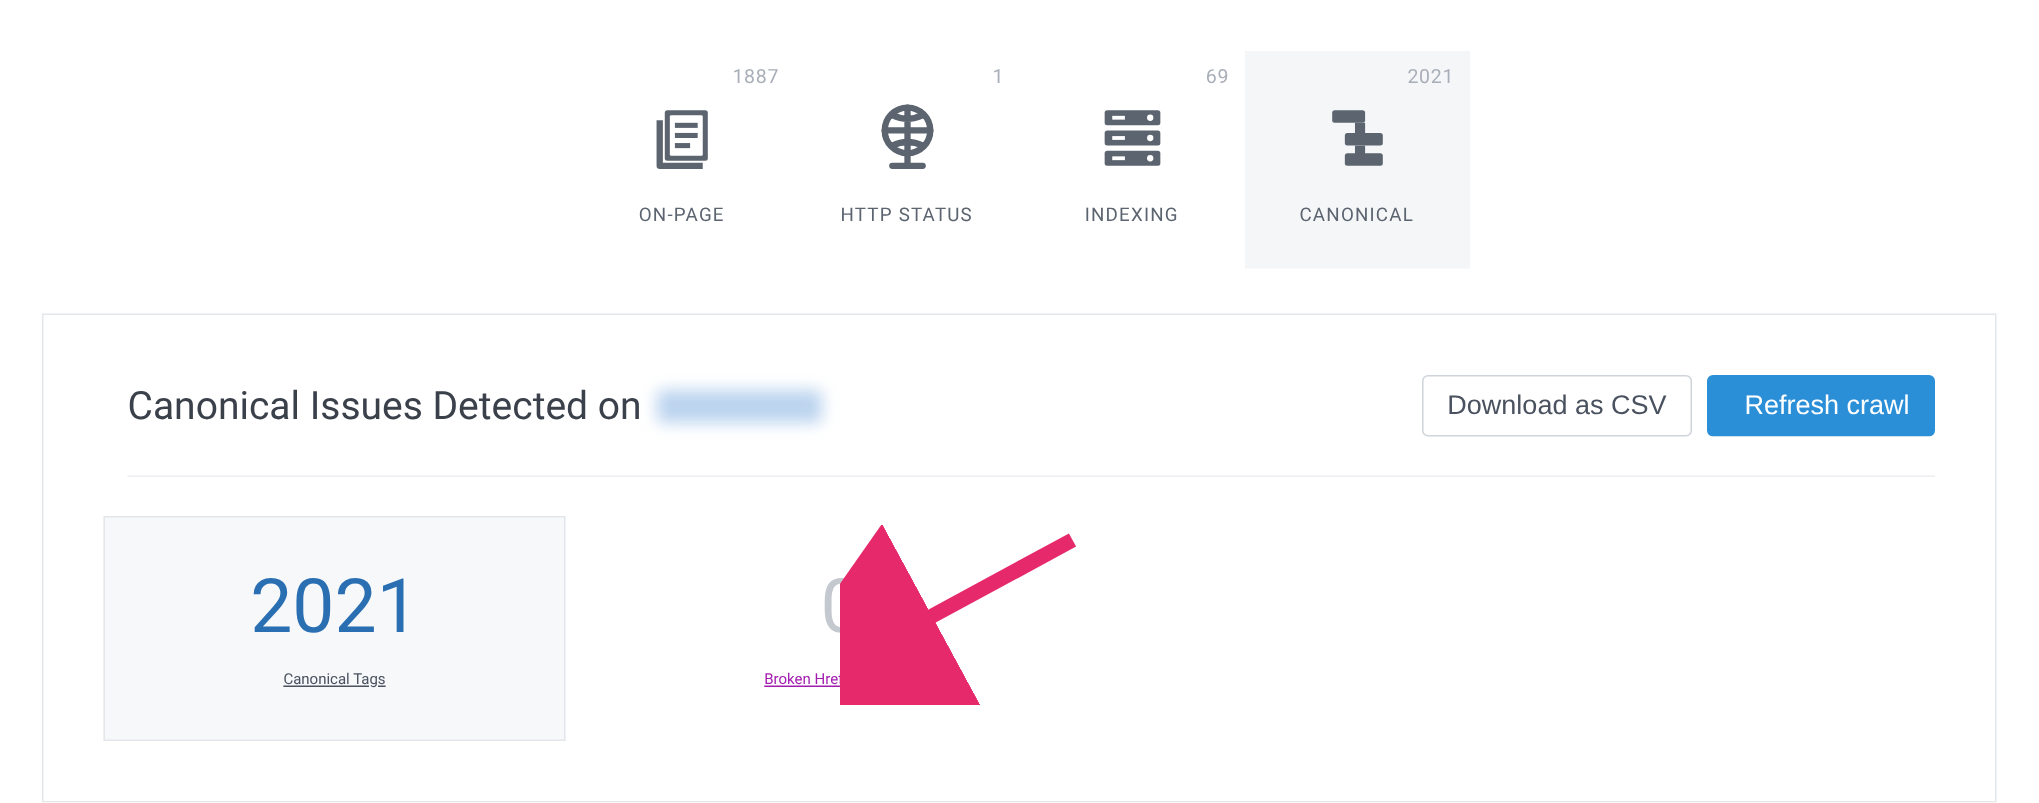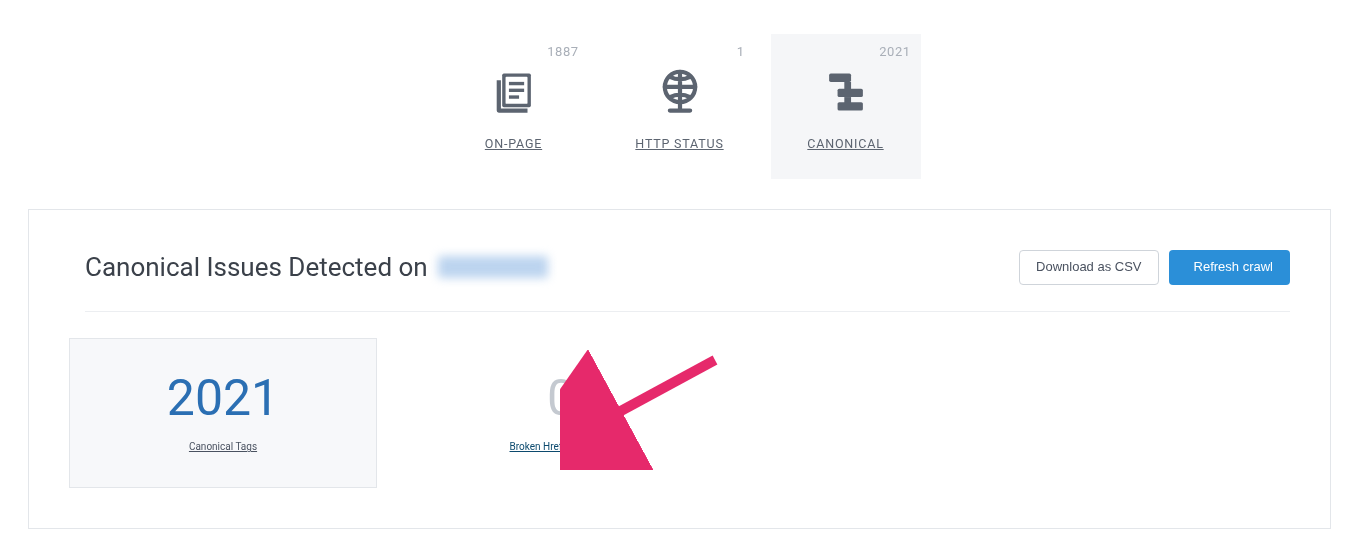--- a/index.html
+++ b/index.html
@@ -10,21 +10,21 @@
     width: 1359px;
     height: 535px;
     overflow: hidden;
     position: relative;
   }
 
   
   .tabs {
     display: flex;
     justify-content: center;
-    gap: 16px;
+    gap: 0;
     padding-top: 34px;
   }
   .tab {
     position: relative;
     width: 150px;
     height: 145px;
     display: flex;
     flex-direction: column;
     align-items: center;
     justify-content: center;
@@ -47,21 +47,20 @@
     display: flex;
     align-items: center;
     justify-content: center;
   }
   .tab .icon-wrap svg { width: 54px; height: 54px; }
   .tab .tab-label {
     margin-top: 14px;
     font-size: 12.5px;
     letter-spacing: 0.8px;
     color: #5c6470;
-    text-decoration: underline;
   }
 
   
   .panel {
     margin: 30px 28px 0 28px;
     border: 1px solid #e3e6ea;
     background: #fff;
     padding: 40px 40px 40px 40px;
     position: relative;
     min-height: 320px;
@@ -89,21 +88,21 @@
     background: #bcd4ef;
     filter: blur(5px);
     border-radius: 3px;
     margin-left: 4px;
   }
   .panel-actions {
     display: flex;
     gap: 10px;
   }
   .btn {
-    font-size: 13px;
+    font-size: 18px;
     padding: 8px 16px;
     border-radius: 4px;
     cursor: pointer;
     border: 1px solid transparent;
     line-height: 1.3;
   }
   .btn-outline {
     background: #fff;
     border-color: #cfd4da;
     color: #4a5260;
@@ -139,21 +138,21 @@
     line-height: 1;
   }
   .stat.active .stat-number { color: #2b6fb3; }
   .stat:not(.active) .stat-number { color: #c4c9d0; }
   .stat .stat-label {
     margin-top: 18px;
     font-size: 10px;
     color: #4a5260;
     text-decoration: underline;
   }
-  .stat:not(.active) .stat-label { color: #0c4a6e; }
+  .stat:not(.active) .stat-label { color: #a21caf; }
 
   
   .arrow-annotation {
     position: absolute;
     left: 560px;
     top: 350px;
     pointer-events: none;
   }
 </style>
 </head>
@@ -181,20 +180,37 @@
     <span class="icon-wrap">
       <svg viewBox="0 0 64 64" fill="none" stroke="#5c6470" stroke-width="5" stroke-linecap="round">
         <circle cx="32" cy="26" r="18"></circle>
         <path d="M14 26 h36 M32 8 v36 M20 14 a28 28 0 0 0 24 0 M20 38 a28 28 0 0 1 24 0"></path>
         <path d="M32 44 v10 M20 54 h24"></path>
       </svg>
     </span>
     <span class="tab-label">HTTP STATUS</span>
   </div>
 
+  <div class="tab">
+    <span class="badge">69</span>
+    <span class="icon-wrap">
+      <svg viewBox="0 0 64 64" fill="#5c6470">
+        <rect x="10" y="10" width="44" height="12" rx="2"></rect>
+        <rect x="10" y="26" width="44" height="12" rx="2"></rect>
+        <rect x="10" y="42" width="44" height="12" rx="2"></rect>
+        <circle cx="46" cy="16" r="2.5" fill="#fff"></circle>
+        <circle cx="46" cy="32" r="2.5" fill="#fff"></circle>
+        <circle cx="46" cy="48" r="2.5" fill="#fff"></circle>
+        <rect x="16" y="14.5" width="10" height="3" fill="#fff"></rect>
+        <rect x="16" y="30.5" width="10" height="3" fill="#fff"></rect>
+        <rect x="16" y="46.5" width="10" height="3" fill="#fff"></rect>
+      </svg>
+    </span>
+    <span class="tab-label">INDEXING</span>
+  </div>
 
   <div class="tab active">
     <span class="badge">2021</span>
     <span class="icon-wrap">
       <svg viewBox="0 0 64 64" fill="#5c6470">
         <rect x="12" y="10" width="26" height="10" rx="2"></rect>
         <rect x="30" y="20" width="8" height="10"></rect>
         <rect x="22" y="28" width="30" height="10" rx="2"></rect>
         <rect x="30" y="38" width="8" height="8"></rect>
         <rect x="22" y="44" width="30" height="10" rx="2"></rect>

